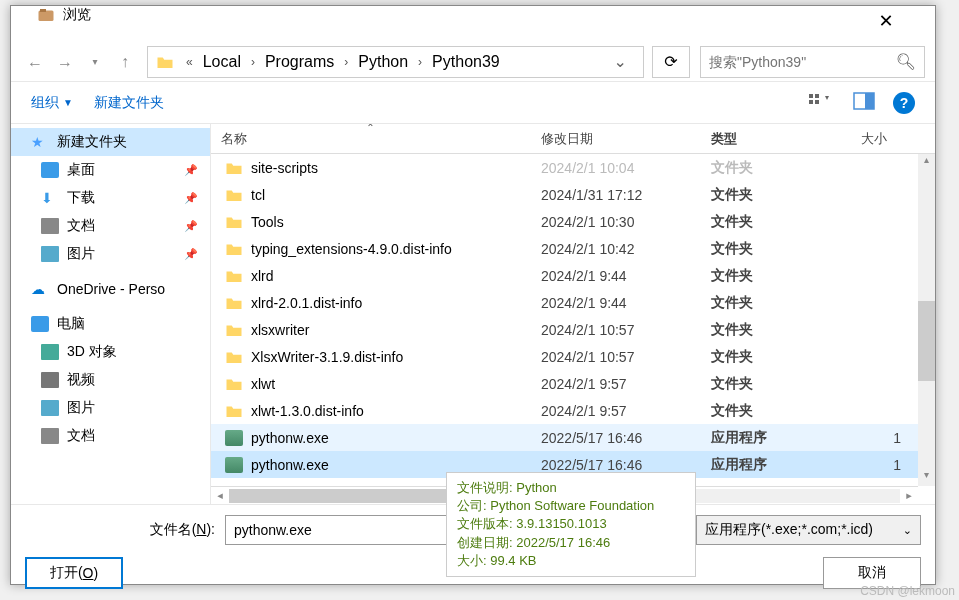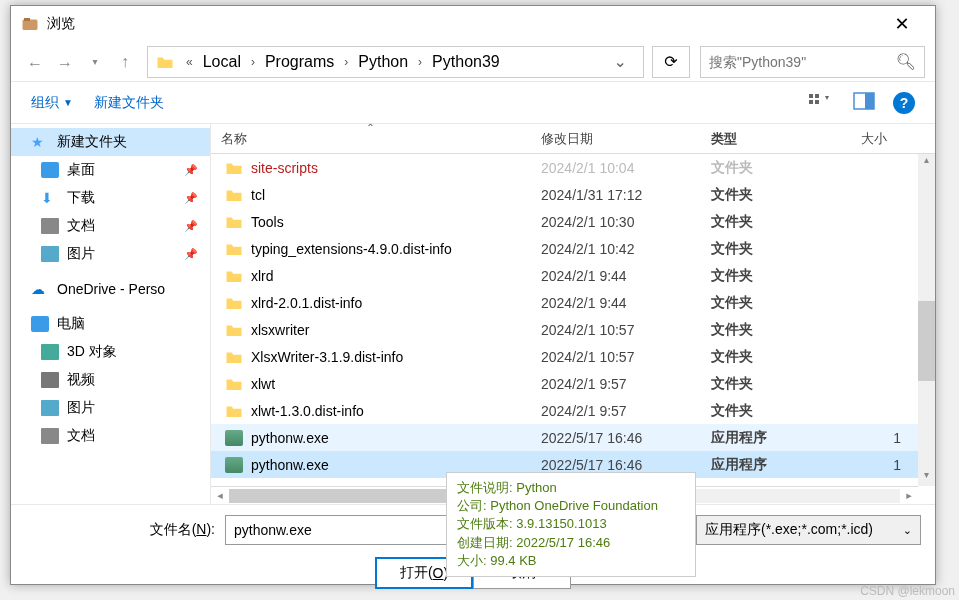--- a/index.html
+++ b/index.html
@@ -1,18 +1,18 @@
 <!DOCTYPE html>
 <html><head>
   <meta charset="utf-8">
   <style>
     * { box-sizing: border-box; margin: 0; padding: 0; font-family: "Microsoft YaHei", "Segoe UI", sans-serif; }
     body { background: #f0f0f0; width: 959px; height: 600px; overflow: hidden; position: relative; }
     .dialog { position: absolute; left: 10px; top: 5px; width: 926px; height: 580px; background: #fff; border: 1px solid #888; box-shadow: 0 0 10px rgba(0,0,0,0.3); }
-    .titlebar { height: 36px; display: flex; align-items: center; padding: 0 10px; }
+    .titlebar { height: 36px; display: flex; padding: 0 26px; }
     .titlebar .icon { width: 18px; height: 18px; margin-right: 8px; }
     .titlebar .title { flex: 1; font-size: 14px; }
     .titlebar .close { width: 46px; height: 30px; display: flex; align-items: center; justify-content: center; cursor: pointer; font-size: 18px; }
     .navbar { height: 40px; display: flex; align-items: center; padding: 4px 10px; gap: 4px; border-bottom: 1px solid #e8e8e8; }
     .nav-arrows { display: flex; gap: 2px; }
     .nav-btn { width: 28px; height: 28px; display: flex; align-items: center; justify-content: center; color: #888; cursor: pointer; border-radius: 2px; }
     .address-bar { flex: 1; height: 32px; border: 1px solid #ccc; display: flex; align-items: center; padding: 0 8px; margin: 0 4px; }
     .folder-icon { width: 18px; height: 16px; margin-right: 6px; }
     .chev-sep { margin: 0 6px; color: #555; font-size: 12px; }
     .crumb { cursor: pointer; padding: 2px 4px; }
@@ -58,21 +58,21 @@
     .hscroll .track { flex: 1; height: 14px; background: #f0f0f0; position: relative; }
     .hscroll .thumb { position: absolute; left: 0; width: 310px; height: 100%; background: #ccc; }
     .tooltip { position: absolute; left: 446px; top: 472px; width: 250px; border: 1px solid #ccc; background: #fff; padding: 6px 10px; font-size: 13px; color: #4d7c0f; z-index: 100; }
     .tooltip div { line-height: 1.4; }
     .bottom-area { padding: 10px 14px; border-top: 1px solid #e8e8e8; display: flex; flex-direction: column; gap: 12px; }
     .row { display: flex; align-items: center; justify-content: center; }
     .fname-label { text-align: right; width: 190px; font-size: 14px; }
     .fname-label u { text-decoration: underline; }
     .fname-input { flex: 1; height: 30px; border: 1px solid #999; padding: 0 8px; margin: 0 10px; font-size: 14px; }
     .type-select { width: 225px; height: 30px; border: 1px solid #999; background: #f0f0f0; padding: 0 8px; display: flex; align-items: center; justify-content: space-between; cursor: pointer; font-size: 14px; }
-    .btn-row { display: flex; justify-content: center; }
+    .btn-row { display: flex; justify-content: space-between; }
     .btn { width: 98px; height: 32px; border: 1px solid #999; background: #fff; cursor: pointer; font-size: 14px; display: flex; align-items: center; justify-content: center; }
     .btn.primary { border: 2px solid #0078d4; }
     .watermark { position: absolute; right: 4px; bottom: 2px; font-size: 12px; color: #bbb; }
     .folder-svg { fill: #ffd666; }
     .exe-icon { background: linear-gradient(#6a8, #486); border-radius: 2px; }
     .vscroll { position: absolute; right: 0; top: 30px; bottom: 18px; width: 17px; background: #f0f0f0; display: flex; flex-direction: column; }
     .vscroll .arrow { height: 17px; text-align: center; font-size: 10px; color: #888; cursor: pointer; }
     .vscroll .vtrack { flex: 1; position: relative; }
     .vscroll .vthumb { position: absolute; width: 100%; height: 80px; top: 130px; background: #ccc; }
   </style>
@@ -207,21 +207,21 @@
         <div class="col-name">
           <span>名称</span>
           <span class="sort-arrow">⌃</span>
         </div>
         <div class="col-date">修改日期</div>
         <div class="col-type">类型</div>
         <div class="col-size">大小</div>
       </div>
       <div class="file-list" id="file-list">
           <div class="file-row">
-            <div class="fname" style="color:#b91c1c">
+            <div class="fname" style="color:#000000">
               <svg class="ficon" viewBox="0 0 24 20">
                 <path fill="#ffd666" d="M2 4h7l2 3h11v11H2z"></path>
               </svg>
               <span>site-scripts</span>
             </div>
             <div class="fdate" style="color:#bbb">2024/2/1 10:04</div>
             <div class="ftype" style="color:#bbb">文件夹</div>
             <div class="fsize"></div>
           </div>
           <div class="file-row">
@@ -378,19 +378,19 @@
           <u>O</u>
           <span>)</span>
       </button>
       <button class="btn">取消</button>
     </div>
   </div>
 </div>
 
 <div class="tooltip">
   <div><span>文件说明:</span> <span>Python</span></div>
-  <div><span>公司:</span> <span>Python OneDrive Foundation</span></div>
+  <div><span>公司:</span> <span>Python Software Foundation</span></div>
   <div><span>文件版本:</span> <span>3.9.13150.1013</span></div>
   <div><span>创建日期:</span> <span>2022/5/17 16:46</span></div>
   <div><span>大小:</span> <span>99.4 KB</span></div>
 </div>
 
 <div class="watermark">CSDN @lekmoon</div>
 
 </body></html>

